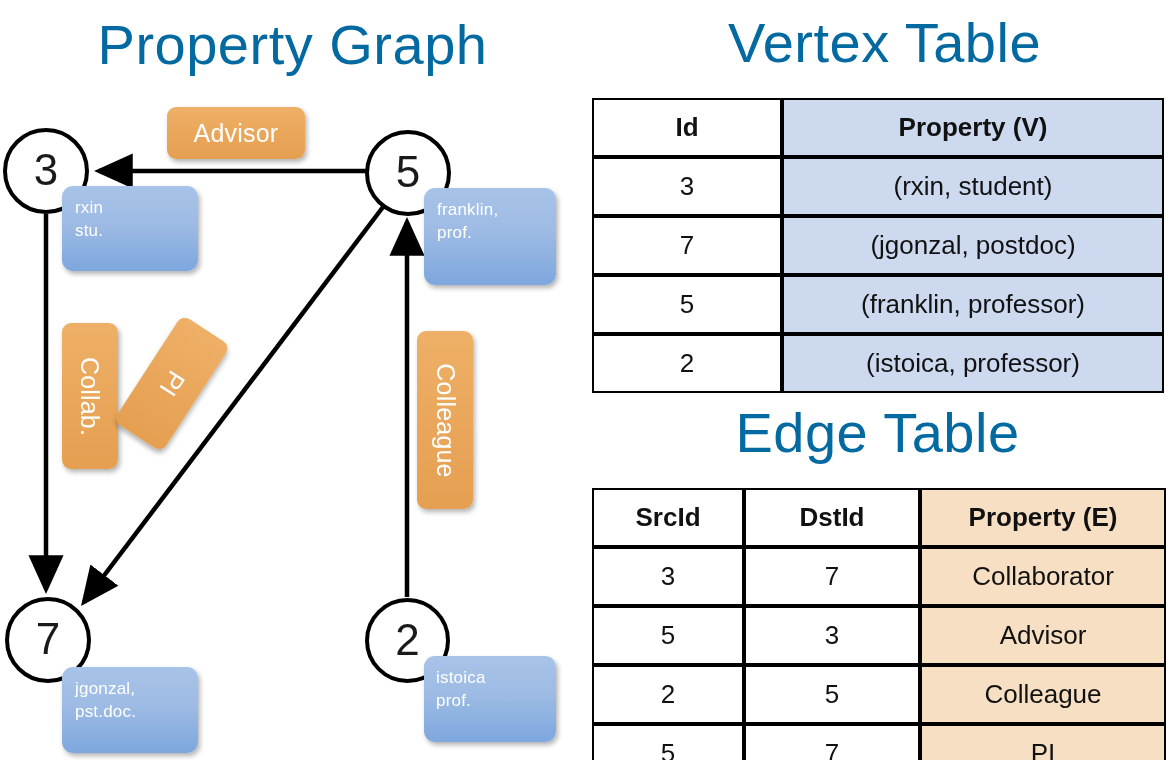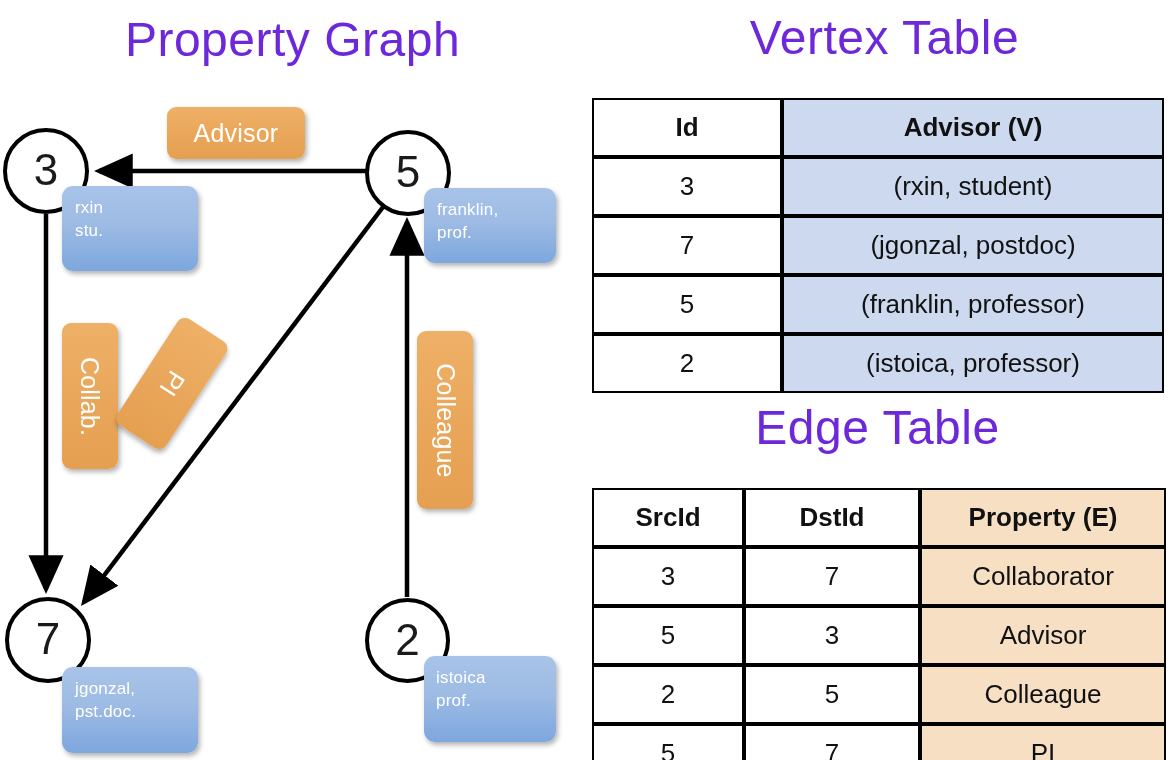--- a/index.html
+++ b/index.html
@@ -14,23 +14,23 @@
     overflow: hidden;
     font-family: "Liberation Sans", sans-serif;
     color: #000000;
   }
 
   
   .title {
     position: absolute;
     font-family: "Liberation Sans", sans-serif;
     font-weight: 300;
-    font-size: 48px;
+    font-size: 56px;
     letter-spacing: 0.5px;
-    color: #6d28d9;
+    color: #0369a1;
     white-space: nowrap;
     text-align: center;
   }
   #title-property-graph { left: 0px;   top: 12px;  width: 585px; }
   #title-vertex-table   { left: 592px; top: 10px;  width: 585px; }
   #title-edge-table     { left: 585px; top: 400px; width: 585px; }
 
   
   #graph-panel {
     position: absolute;
@@ -78,21 +78,21 @@
     font-family: "Liberation Sans", sans-serif;
     font-weight: 300;
     font-size: 17px;
     line-height: 1.35;
     padding: 11px 0 0 13px;
     box-sizing: border-box;
     z-index: 4;
     letter-spacing: 0.2px;
   }
   #prop-box-3 { left: 62px;  top: 186px; width: 136px; height: 85px; }
-  #prop-box-5 { left: 424px; top: 188px; width: 132px; height: 75px; }
+  #prop-box-5 { left: 424px; top: 188px; width: 132px; height: 97px; }
   #prop-box-7 { left: 62px;  top: 655px; width: 136px; height: 86px; margin-top: 12px; }
   #prop-box-2 { left: 424px; top: 656px; width: 132px; height: 86px; padding-left: 12px; }
 
   
   .edge-label {
     position: absolute;
     border-radius: 9px;
     background: linear-gradient(to bottom, #eeb067 0%, #eaa85c 45%, #e59f51 100%);
     box-shadow: 2px 3px 5px rgba(0,0,0,0.30);
     color: #ffffff;
@@ -228,21 +228,21 @@
   </div>
   <div class="edge-label" id="edge-label-colleague">
     <span>Colleague</span>
   </div>
 </div>
 
 <table class="data-table" id="vertex-table">
   <tbody>
     <tr class="hdr-row">
       <th class="col-id">Id</th>
-      <th class="col-prop">Advisor (V)</th>
+      <th class="col-prop">Property (V)</th>
     </tr>
     <tr>
       <td class="col-id">3</td>
       <td class="col-prop">(rxin, student)</td>
     </tr>
     <tr>
       <td class="col-id">7</td>
       <td class="col-prop">(jgonzal, postdoc)</td>
     </tr>
     <tr>

